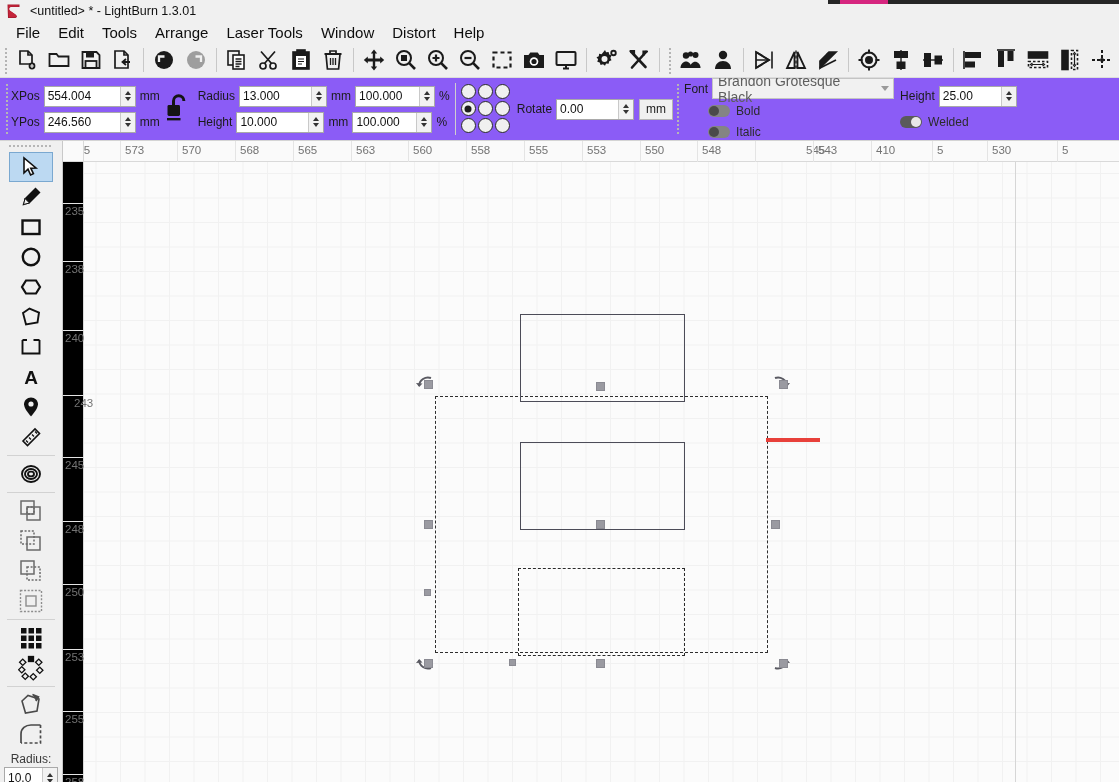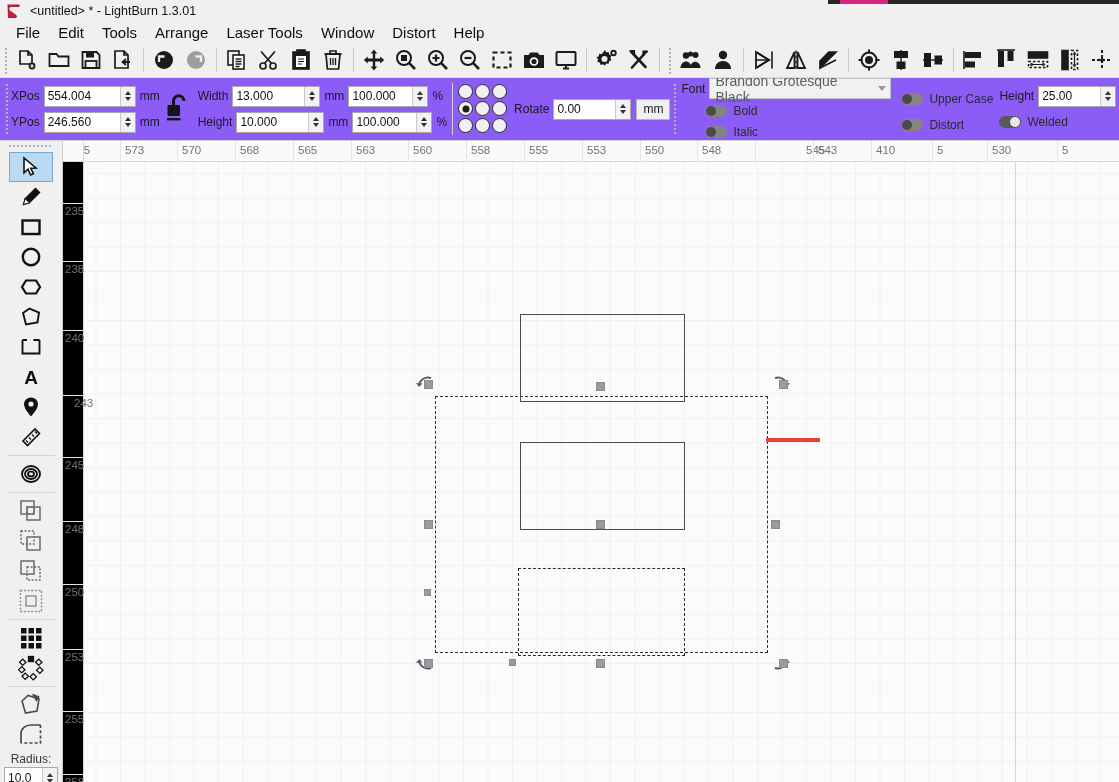--- a/index.html
+++ b/index.html
@@ -772,21 +772,21 @@
         <svg width="26" height="30" viewBox="0 0 26 30">
           <path d="M7.5 12 V8 a5.2 5.2 0 0 1 10.4 0" fill="none" stroke="#141414" stroke-width="3"></path>
           <rect x="1.5" y="12" width="12.5" height="11" rx="1.4" fill="#141414"></rect>
           <rect x="1" y="25" width="13.5" height="2.4" fill="#141414"></rect>
         </svg>
       </span>
     </div>
 
     <div class="pb-group">
       <div class="pb-row">
-        <span class="pb-label">Width</span>
+        <span class="pb-label">Radius</span>
         <div class="spin" style="width:88px">
           <input type="text" value="13.000" style="">
           <span class="arrows">
             <span class="arrow-up"></span>
             <span class="arrow-dn"></span>
           </span>
         </div>
         <span class="pb-label">mm</span>
         <div class="spin" style="width:80px">
           <input type="text" value="100.000" style="">
@@ -860,34 +860,20 @@
         </div>
       </div>
       <div class="pb-row" style="padding-left:24px; gap:8px;">
         <div class="toggle">
           <span class="sw"></span>
           <span class="tlabel">Italic</span>
         </div>
       </div>
     </div>
 
-    <div class="pb-group" style="margin-left:10px; justify-content:flex-end; padding-bottom:4px;">
-      <div class="pb-row">
-        <div class="toggle">
-          <span class="sw"></span>
-          <span class="tlabel">Upper Case</span>
-        </div>
-      </div>
-      <div class="pb-row">
-        <div class="toggle">
-          <span class="sw"></span>
-          <span class="tlabel">Distort</span>
-        </div>
-      </div>
-    </div>
 
     <div class="pb-group" style="margin-left:6px;">
       <div class="pb-row">
         <span class="pb-label">Height</span>
         <div class="spin" style="width:78px">
           <input type="text" value="25.00" style="">
           <span class="arrows">
             <span class="arrow-up"></span>
             <span class="arrow-dn"></span>
           </span>

